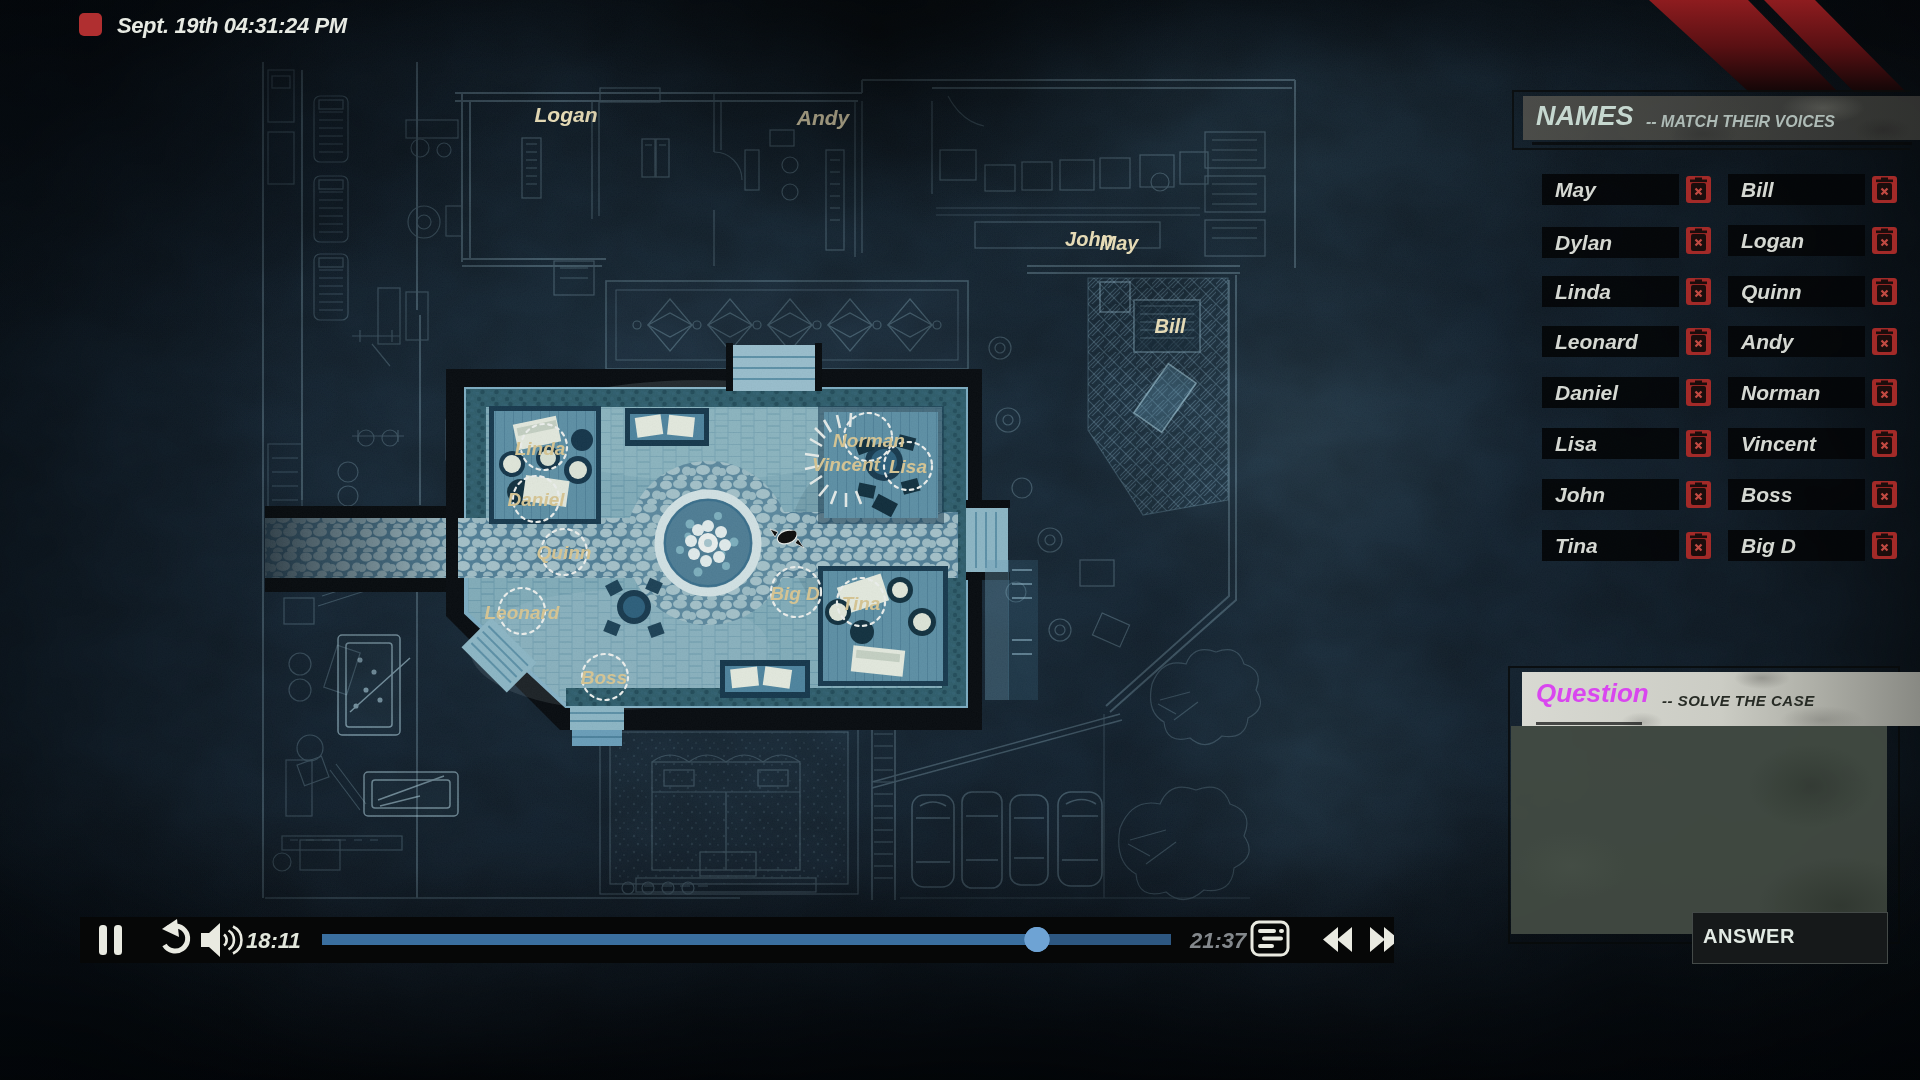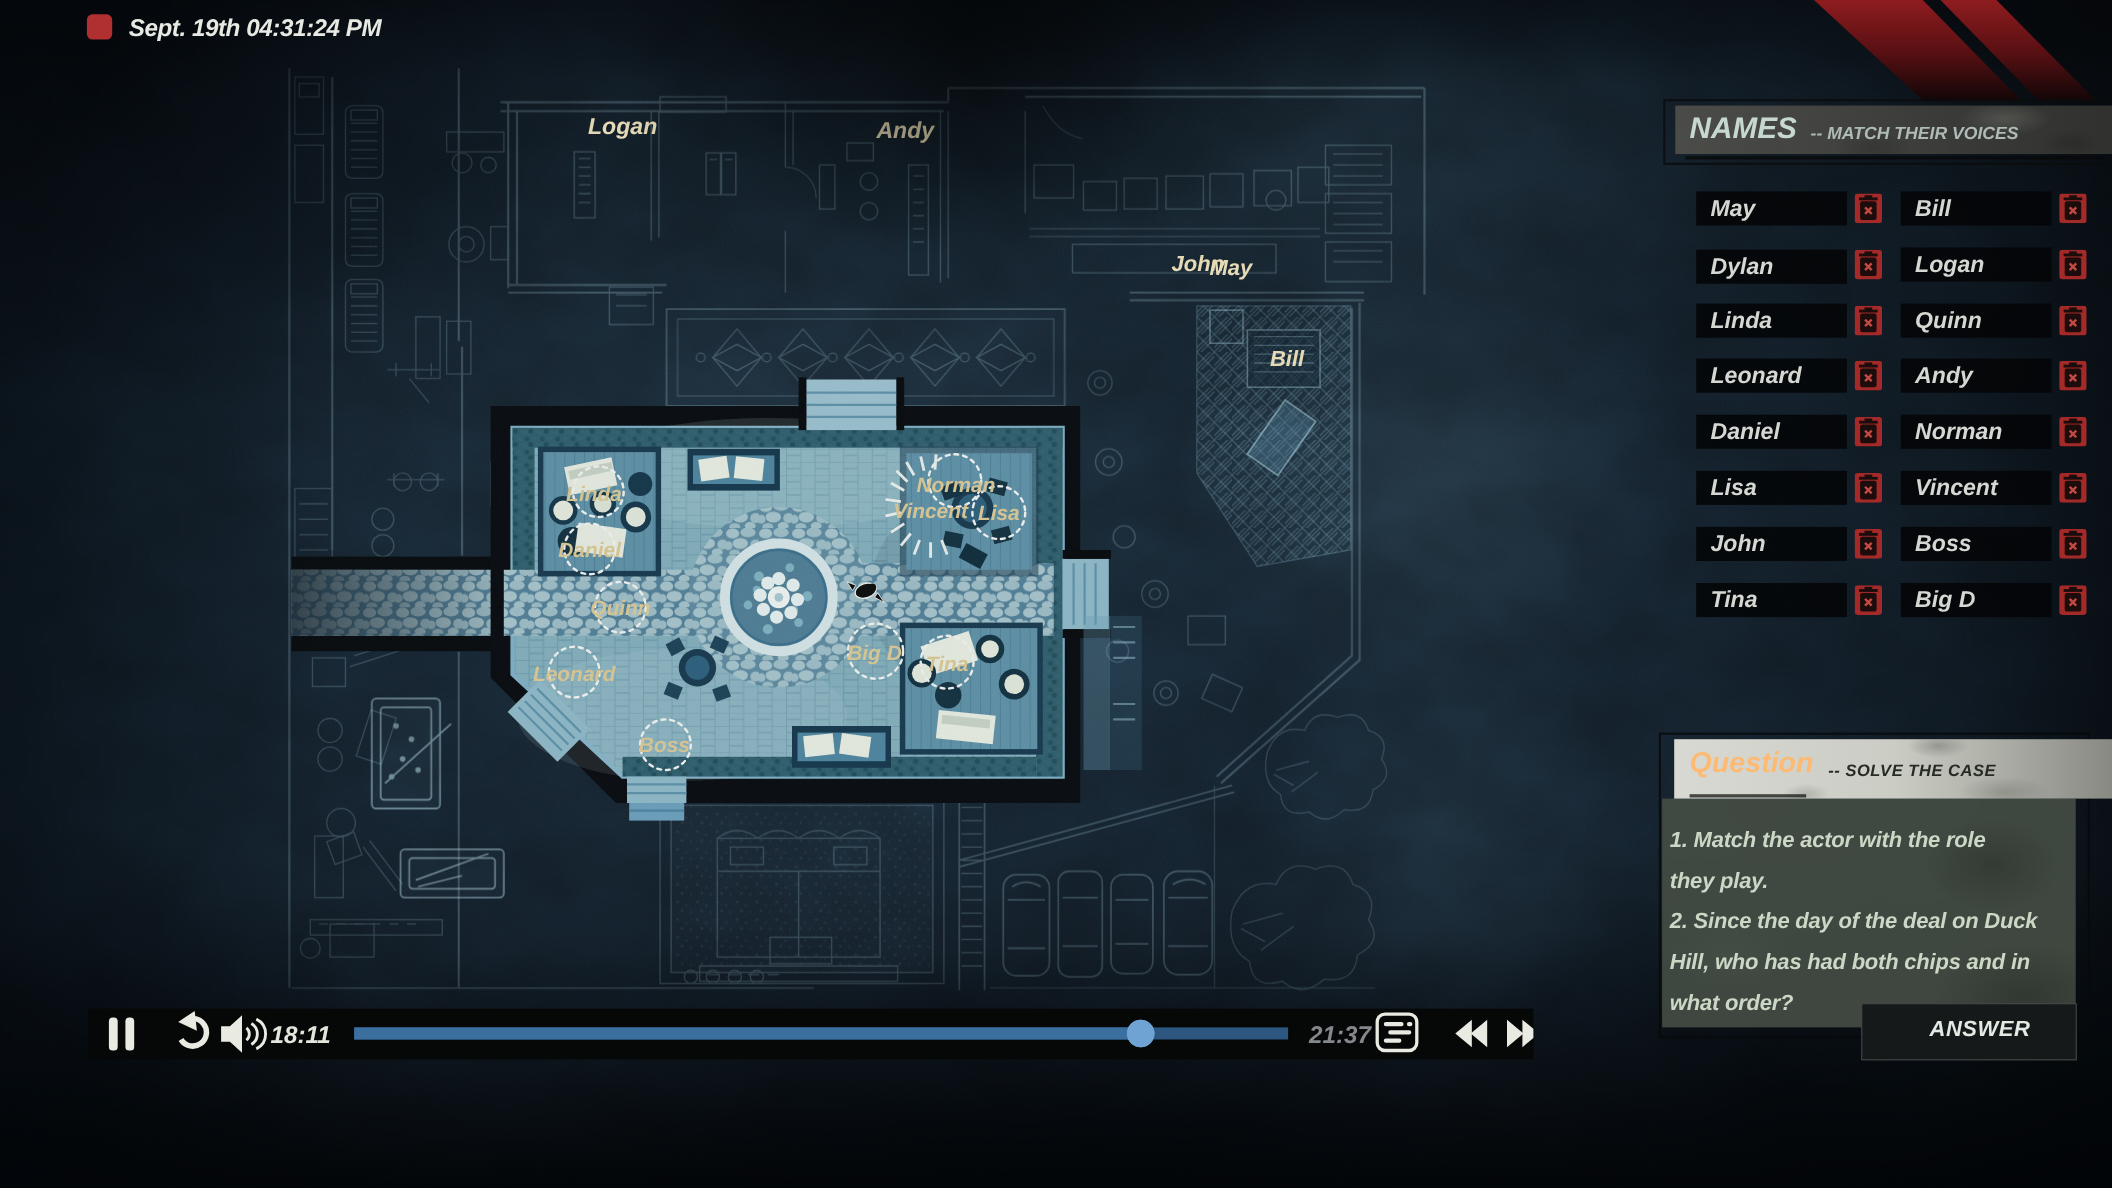--- a/index.html
+++ b/index.html
@@ -745,28 +745,27 @@
     </div>
   </div>
 
   <div class="abs" style="left:1500px;top:664px;width:420px;height:310px">
 
     <div class="abs" style="left:8px;top:2px;width:388px;height:274px;border:2px solid rgba(8,10,10,0.8)"></div>
 
     <div class="abs" style="left:11px;top:62px;width:376px;height:208px;background:radial-gradient(ellipse 90px 60px at 300px 60px, rgba(30,36,30,0.35), rgba(30,36,30,0) 70%),radial-gradient(ellipse 120px 70px at 330px 180px, rgba(28,34,28,0.4), rgba(28,34,28,0) 70%),radial-gradient(ellipse 80px 50px at 60px 140px, rgba(90,100,90,0.18), rgba(90,100,90,0) 70%),rgba(68,76,68,0.93)"></div>
 
     <div class="abs" style="left:22px;top:8px;width:398px;height:54px;background:radial-gradient(ellipse 40px 16px at 240px 6px, rgba(90,90,85,0.4), rgba(90,90,85,0) 70%),radial-gradient(ellipse 60px 20px at 300px 48px, rgba(100,100,95,0.35), rgba(100,100,95,0) 70%),radial-gradient(ellipse 30px 14px at 120px 50px, rgba(110,110,105,0.3), rgba(110,110,105,0) 70%),linear-gradient(90deg,#d8d9d2,#cbccc4 50%,#b0b1a9 72%,#888983 100%);"></div>
-    <div class="abs" style="left:36px;top:14px;font-style:italic;font-weight:bold;font-size:26px;color:#fdba74">Question</div>
+    <div class="abs" style="left:36px;top:14px;font-style:italic;font-weight:bold;font-size:26px;color:#d946ef">Question</div>
     <div class="abs" style="left:162px;top:28px;font-style:italic;font-weight:bold;font-size:15px;color:#272b25;letter-spacing:0.5px">-- SOLVE THE CASE</div>
     <div class="abs" style="left:36px;top:58px;width:106px;height:3px;background:rgba(8,10,10,0.7)"></div>
 
-    <div class="abs" style="left:18px;top:82px;width:390px;font-style:italic;font-weight:bold;font-size:20px;letter-spacing:-0.2px;line-height:37px;color:#ccd8c6;white-space:nowrap">1. Match the actor with the role<br>they play.<br>2. Since the day of the deal on Duck<br>Hill, who has had both chips and in<br>what order?</div>
 
     <div class="abs" style="left:192px;top:248px;width:194px;height:50px;background:#16191a;border:1px solid rgba(190,200,195,0.28);"></div>
-    <div class="abs" style="left:203px;top:261px;width:194px;text-align:center;font-style:italic;font-weight:bold;font-size:20px;color:#e2eae4;letter-spacing:0.5px">ANSWER</div>
+    <div class="abs" style="left:203px;top:261px;width:194px;text-align:left;font-weight:bold;font-size:20px;color:#e2eae4;letter-spacing:0.5px">ANSWER</div>
   </div>
 
   <div class="abs" style="left:80px;top:917px;width:1314px;height:46px;background:#060707">
     <svg class="abs" style="left:0;top:0" width="1314" height="46" viewBox="0 0 1314 46">
 
       <g fill="#e9eae1">
         <rect x="19" y="8" width="8" height="30" rx="3.5"></rect>
         <rect x="34" y="8" width="8" height="30" rx="3.5"></rect>
       </g>
 

